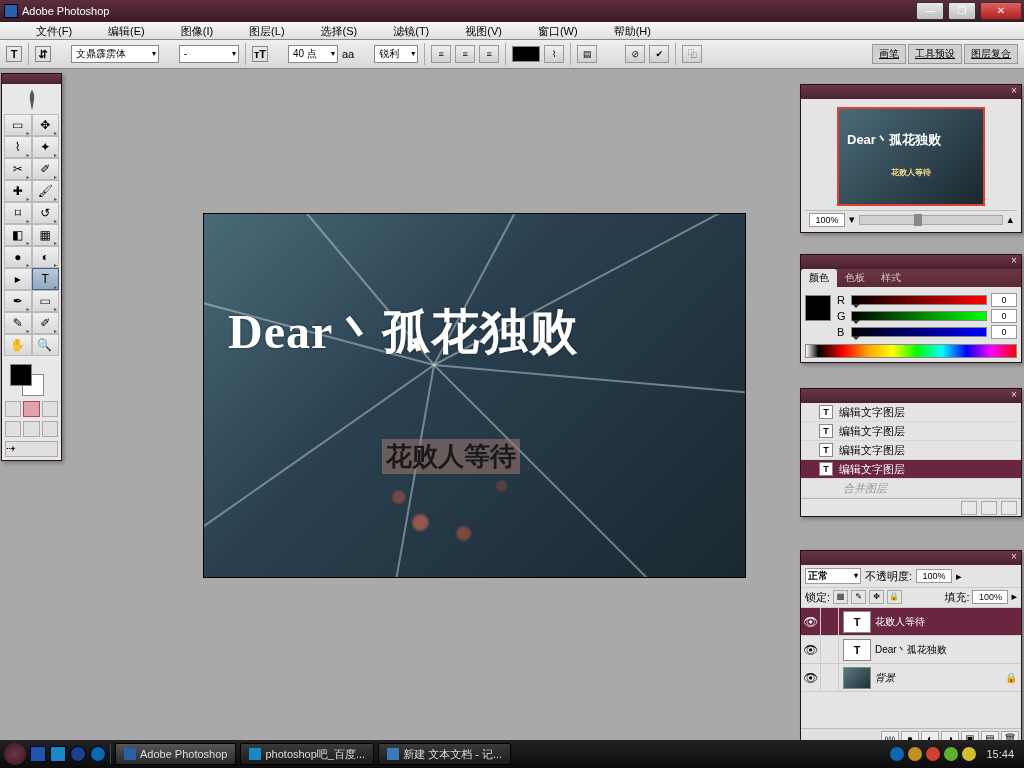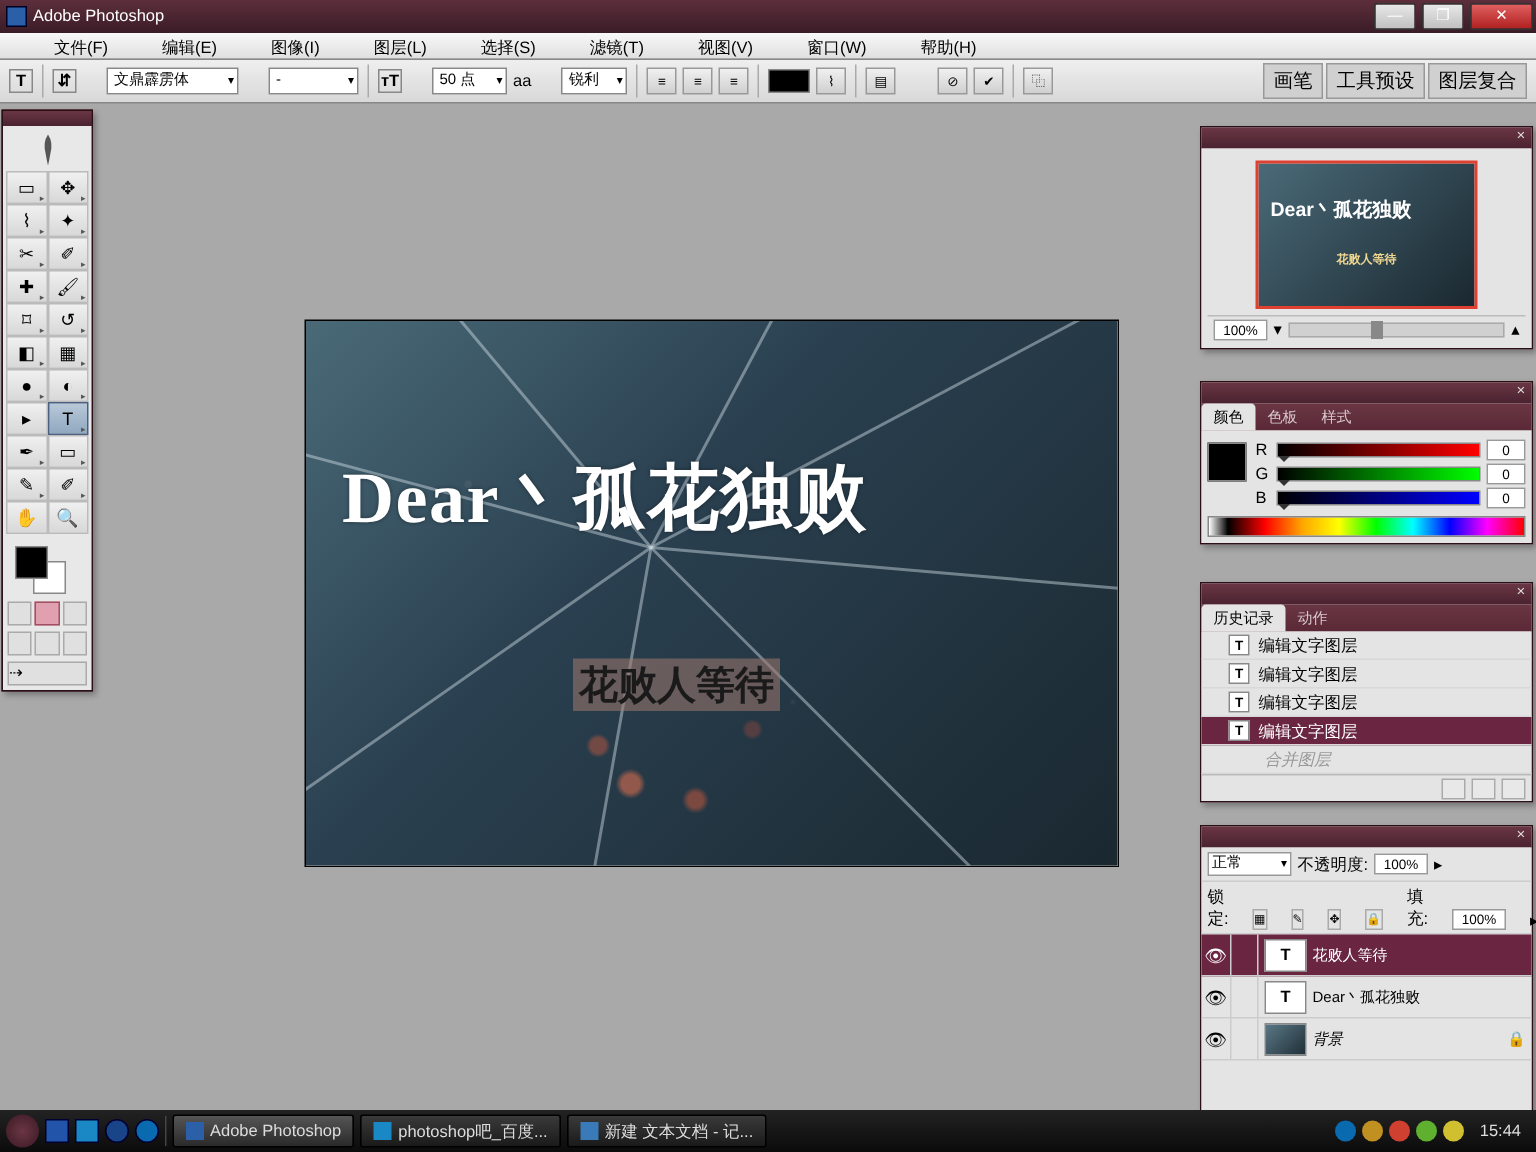--- a/index.html
+++ b/index.html
@@ -18,21 +18,21 @@
 
 
 .optbar { height:29px; background:linear-gradient(#efefef,#d8d8d8); border-bottom:1px solid #888; display:flex; align-items:center; padding:0 6px; gap:4px; }
 .optbar .ticon { width:16px; height:16px; border:1px solid #888; text-align:center; font-weight:bold; line-height:14px; }
 .optbar .dd { height:18px; border:1px solid #888; background:#fff; padding:0 14px 0 4px; line-height:16px; position:relative; font-size:10px;margin-left:16px; }
 .optbar .dd::after { content:"▾"; position:absolute; right:2px; font-size:8px; }
 .optbar .sep { width:1px; height:22px; background:#aaa; margin:0 2px; }
 .optbar .btn { width:20px; height:18px; border:1px solid #999; background:linear-gradient(#f0f0f0,#d0d0d0); text-align:center; line-height:16px; font-size:9px; }
 .optbar .swatch { width:28px; height:16px; background:#000; border:1px solid #888; }
 .optbar .rtabs { margin-left:auto; display:flex; gap:2px; }
-.optbar .rtabs span { padding:2px 6px; background:#d0d0d0; border:1px solid #999; font-size:13px; }
+.optbar .rtabs span { padding:2px 6px; background:#d0d0d0; border:1px solid #999; font-size:10px;text-decoration:underline; }
 
 
 .tools { position:absolute; left:1px; top:73px; width:61px; background:#5a2836; border:1px solid #2a0f17; box-shadow:2px 2px 4px rgba(0,0,0,.3); }
 .tools-hdr { height:10px; background:linear-gradient(#6a3644,#4a2230); }
 .tools-body { background:#e8e8e8; padding:2px; }
 .feather { height:28px; display:flex; justify-content:center; align-items:center; }
 .feather svg { width:20px; height:24px; }
 .trow { display:flex; }
 .tcell { width:28px; height:22px; border:1px solid #bbb; background:linear-gradient(#f0f0f0,#d8d8d8); display:flex; align-items:center; justify-content:center; font-size:12px; position:relative; }
 .tcell.sel { background:linear-gradient(#b8c8d8,#90a8c0); border:1px solid #4a6080; }
@@ -95,24 +95,24 @@
 .hist { top:388px; }
 .hrow { display:flex; align-items:center; height:19px; border-bottom:1px solid #d8d8d8; padding-left:18px; gap:6px; }
 .hrow.a { background:#6a2640; color:#fff; }
 .hrow .ti { width:14px; height:14px; border:1px solid #888; background:#fff; text-align:center; font-weight:bold; font-size:9px; line-height:12px; color:#000; }
 .hrow.dim { color:#999; font-style:italic; padding-left:42px; }
 .hfoot { height:18px; border-top:1px solid #bbb; display:flex; justify-content:flex-end; gap:4px; padding:2px 4px; }
 .hfoot div { width:16px; height:14px; border:1px solid #aaa; background:#e8e8e8; }
 
 .lyr { top:550px; height:210px; }
 .lyr-ctl { display:flex; align-items:center; padding:3px 4px; gap:4px; border-bottom:1px solid #ccc; }
-.lyr-ctl .dd { width:56px; height:16px; border:1px solid #999; background:#fff; padding:0 2px; line-height:14px; font-size:10px; position:relative; }
+.lyr-ctl .dd { width:56px; height:16px; border:1px solid #999; background:#fff; padding:0 2px; line-height:14px; font-size:10px; position:relative;font-weight:bold; }
 .lyr-ctl .dd::after { content:"▾"; position:absolute; right:2px; font-size:8px; }
 .lyr-ctl input { width:36px; height:14px; border:1px solid #999; font-size:9px; text-align:center; }
-.lyr-lock { display:flex; align-items:flex-end; padding:2px 4px; gap:16px; border-bottom:1px solid #ccc; font-size:10px; }
+.lyr-lock { display:flex; align-items:flex-start; padding:2px 4px; gap:3px; border-bottom:1px solid #ccc; font-size:10px; }
 .lyr-lock .lb { width:15px; height:14px; border:1px solid #aaa; text-align:center; font-size:8px; line-height:12px; }
 .lrow { display:flex; align-items:center; height:28px; border-bottom:1px solid #ccc; }
 .lrow.a { background:#6a2640; color:#fff; }
 .lrow .eye { width:20px; text-align:center; border-right:1px solid #ccc; height:100%; line-height:28px; font-size:12px; }
 .lrow .link { width:18px; border-right:1px solid #ccc; height:100%; }
 .lrow .th { width:28px; height:22px; margin:0 4px; border:1px solid #888; background:#fff; text-align:center; font-weight:bold; line-height:20px; color:#000; }
 .lrow .th.img { background:linear-gradient(135deg,#5a7885,#203038); }
 .lrow .nm { flex:1; font-size:10px; }
 .lrow .lk { width:16px; font-size:10px; }
 .lfoot { height:20px; border-top:1px solid #bbb; background:#e0e0e0; display:flex; justify-content:flex-end; gap:2px; padding:2px; }
@@ -155,21 +155,21 @@
 </div>
 
 <div class="optbar">
   <div class="ticon">T</div>
   <div class="sep"></div>
   <div class="ticon">⇵</div>
   <div class="dd" style="width:88px">文鼎霹雳体</div>
   <div class="dd" style="width:60px">-</div>
   <div class="sep"></div>
   <div class="ticon">тT</div>
-  <div class="dd" style="width:50px">50 点</div>
+  <div class="dd" style="width:50px">40 点</div>
   <span>aa</span>
   <div class="dd" style="width:44px">锐利</div>
   <div class="sep"></div>
   <div class="btn">≡</div>
   <div class="btn">≡</div>
   <div class="btn">≡</div>
   <div class="sep"></div>
   <div class="swatch"></div>
   <div class="btn">⌇</div>
   <div class="sep"></div>
@@ -331,24 +331,20 @@
       </div>
     </div>
     <div class="spectrum"></div>
   </div>
 </div>
 
 <div class="rp hist">
   <div class="rp-hdr">
       <div class="x">×</div>
     </div>
-  <div class="rp-tabs">
-    <span class="a">历史记录</span>
-    <span>动作</span>
-  </div>
   <div class="rp-body" style="padding:0">
     <div class="hrow">
         <div class="ti">T</div>
         <span>编辑文字图层</span>
       </div>
     <div class="hrow">
         <div class="ti">T</div>
         <span>编辑文字图层</span>
       </div>
     <div class="hrow">

